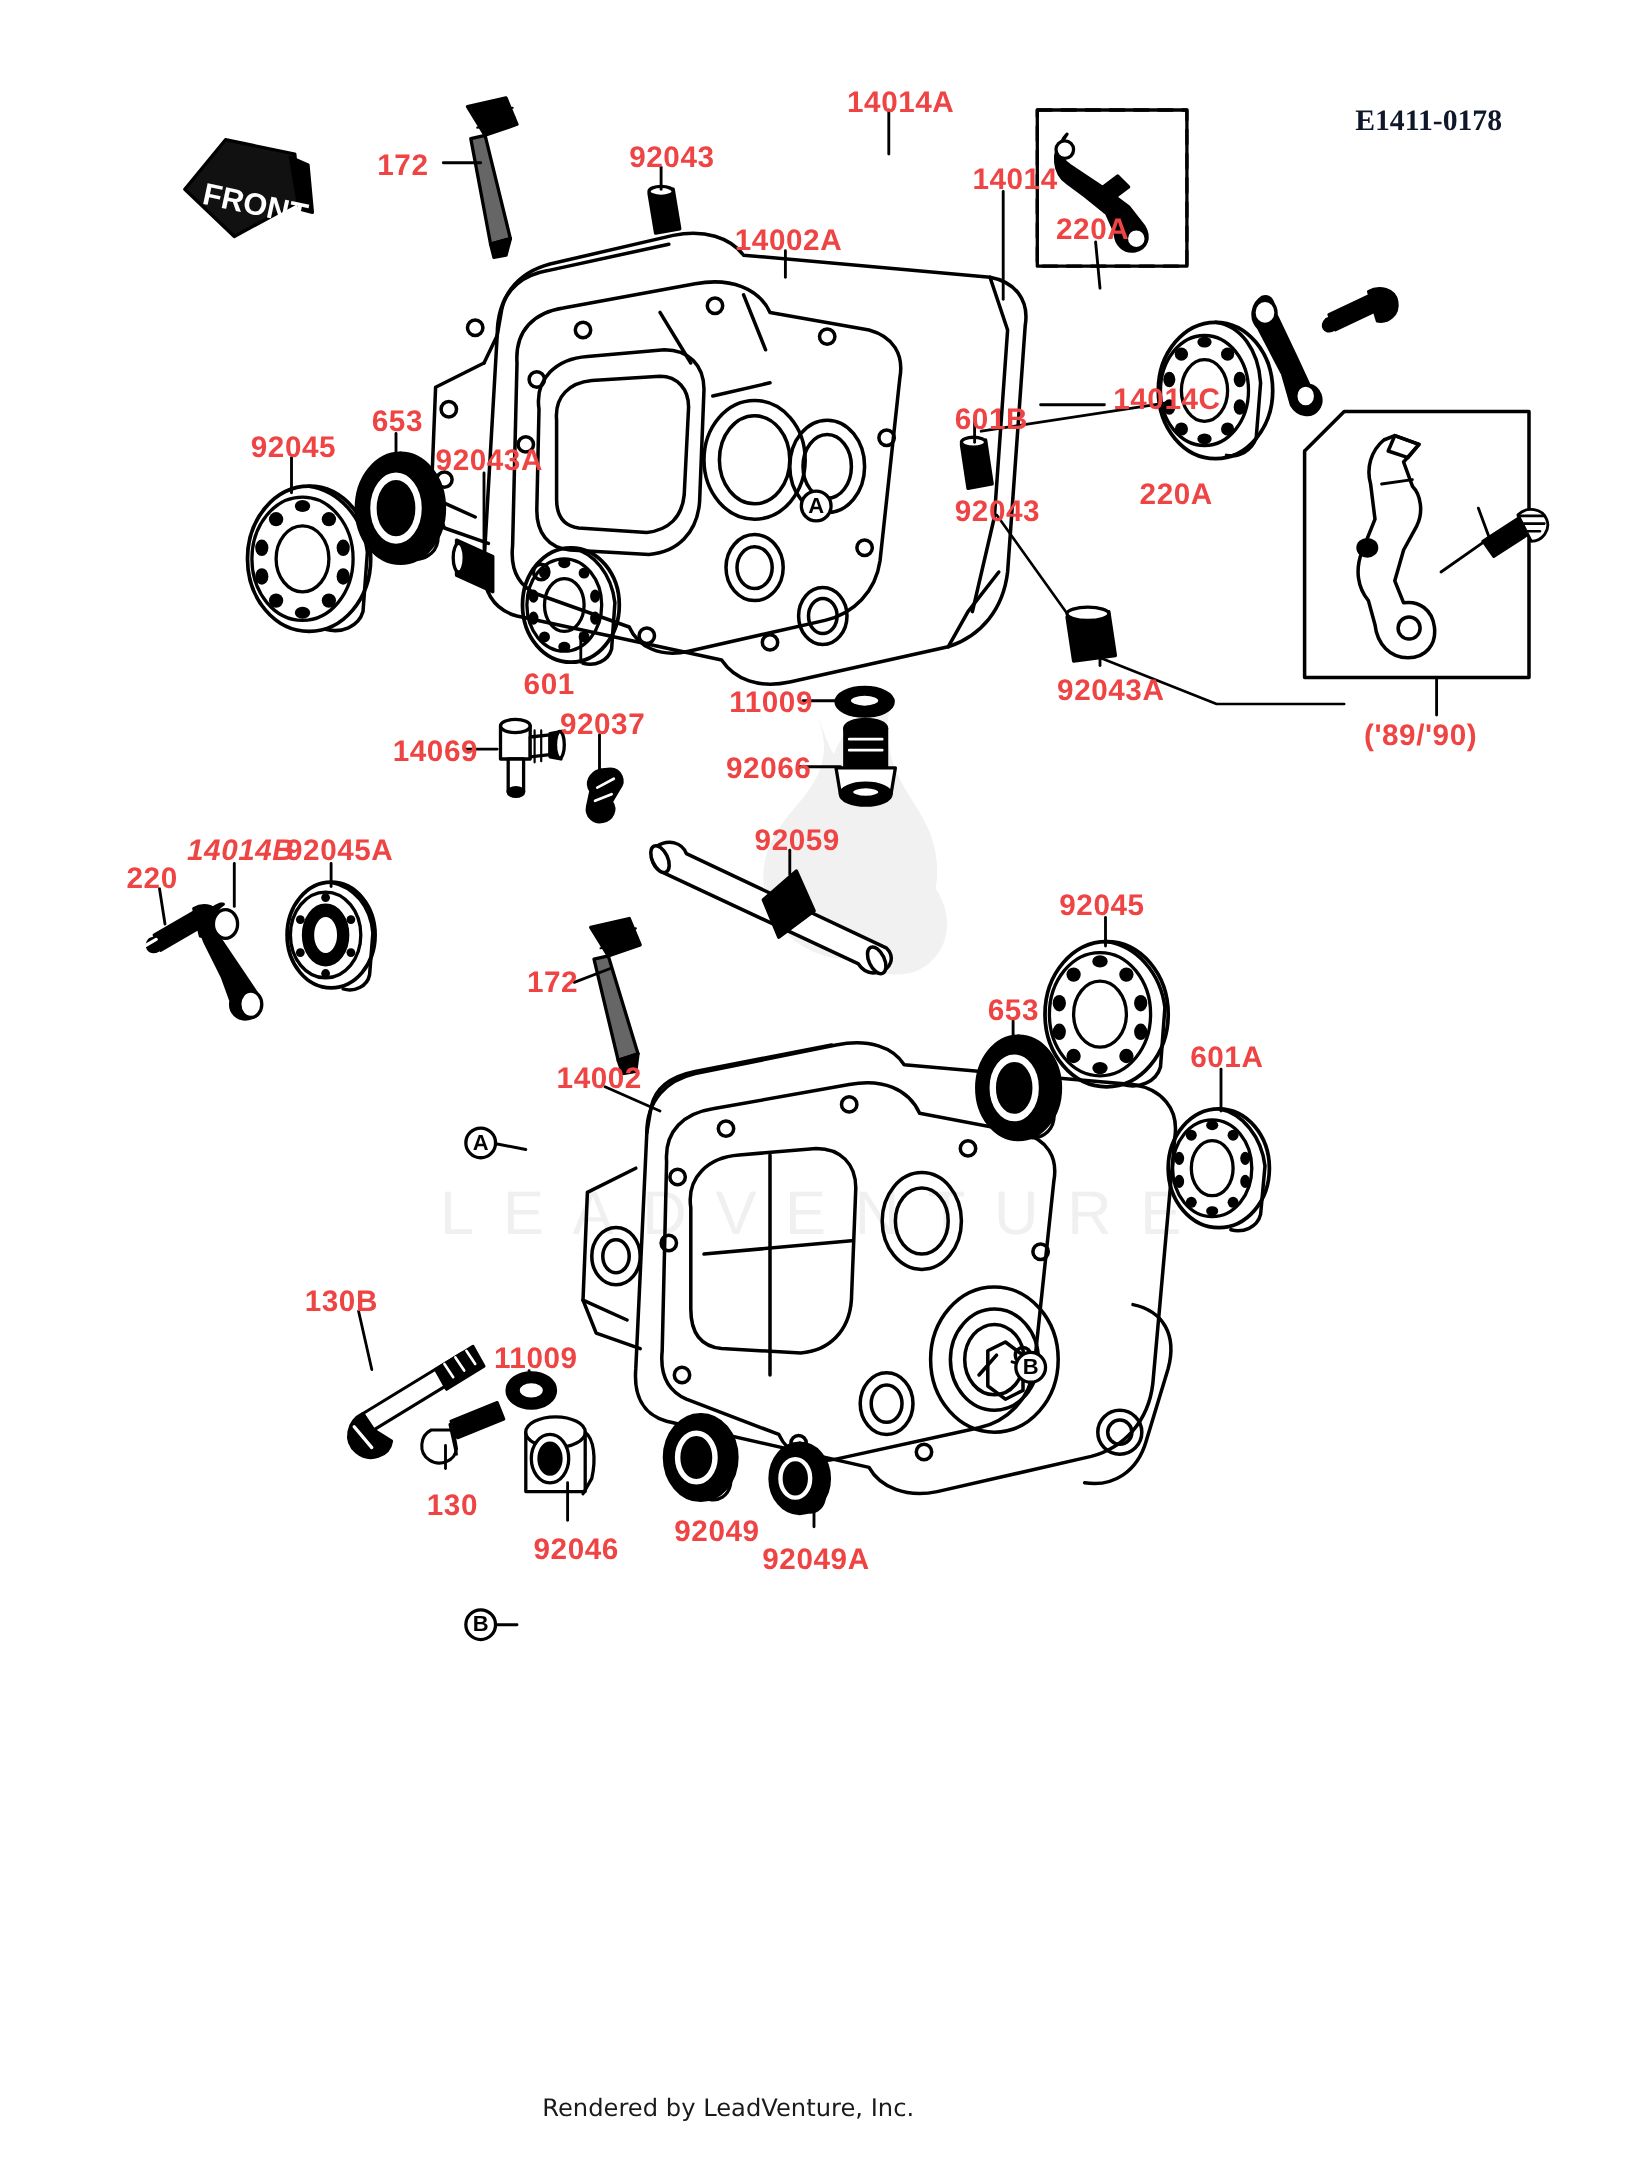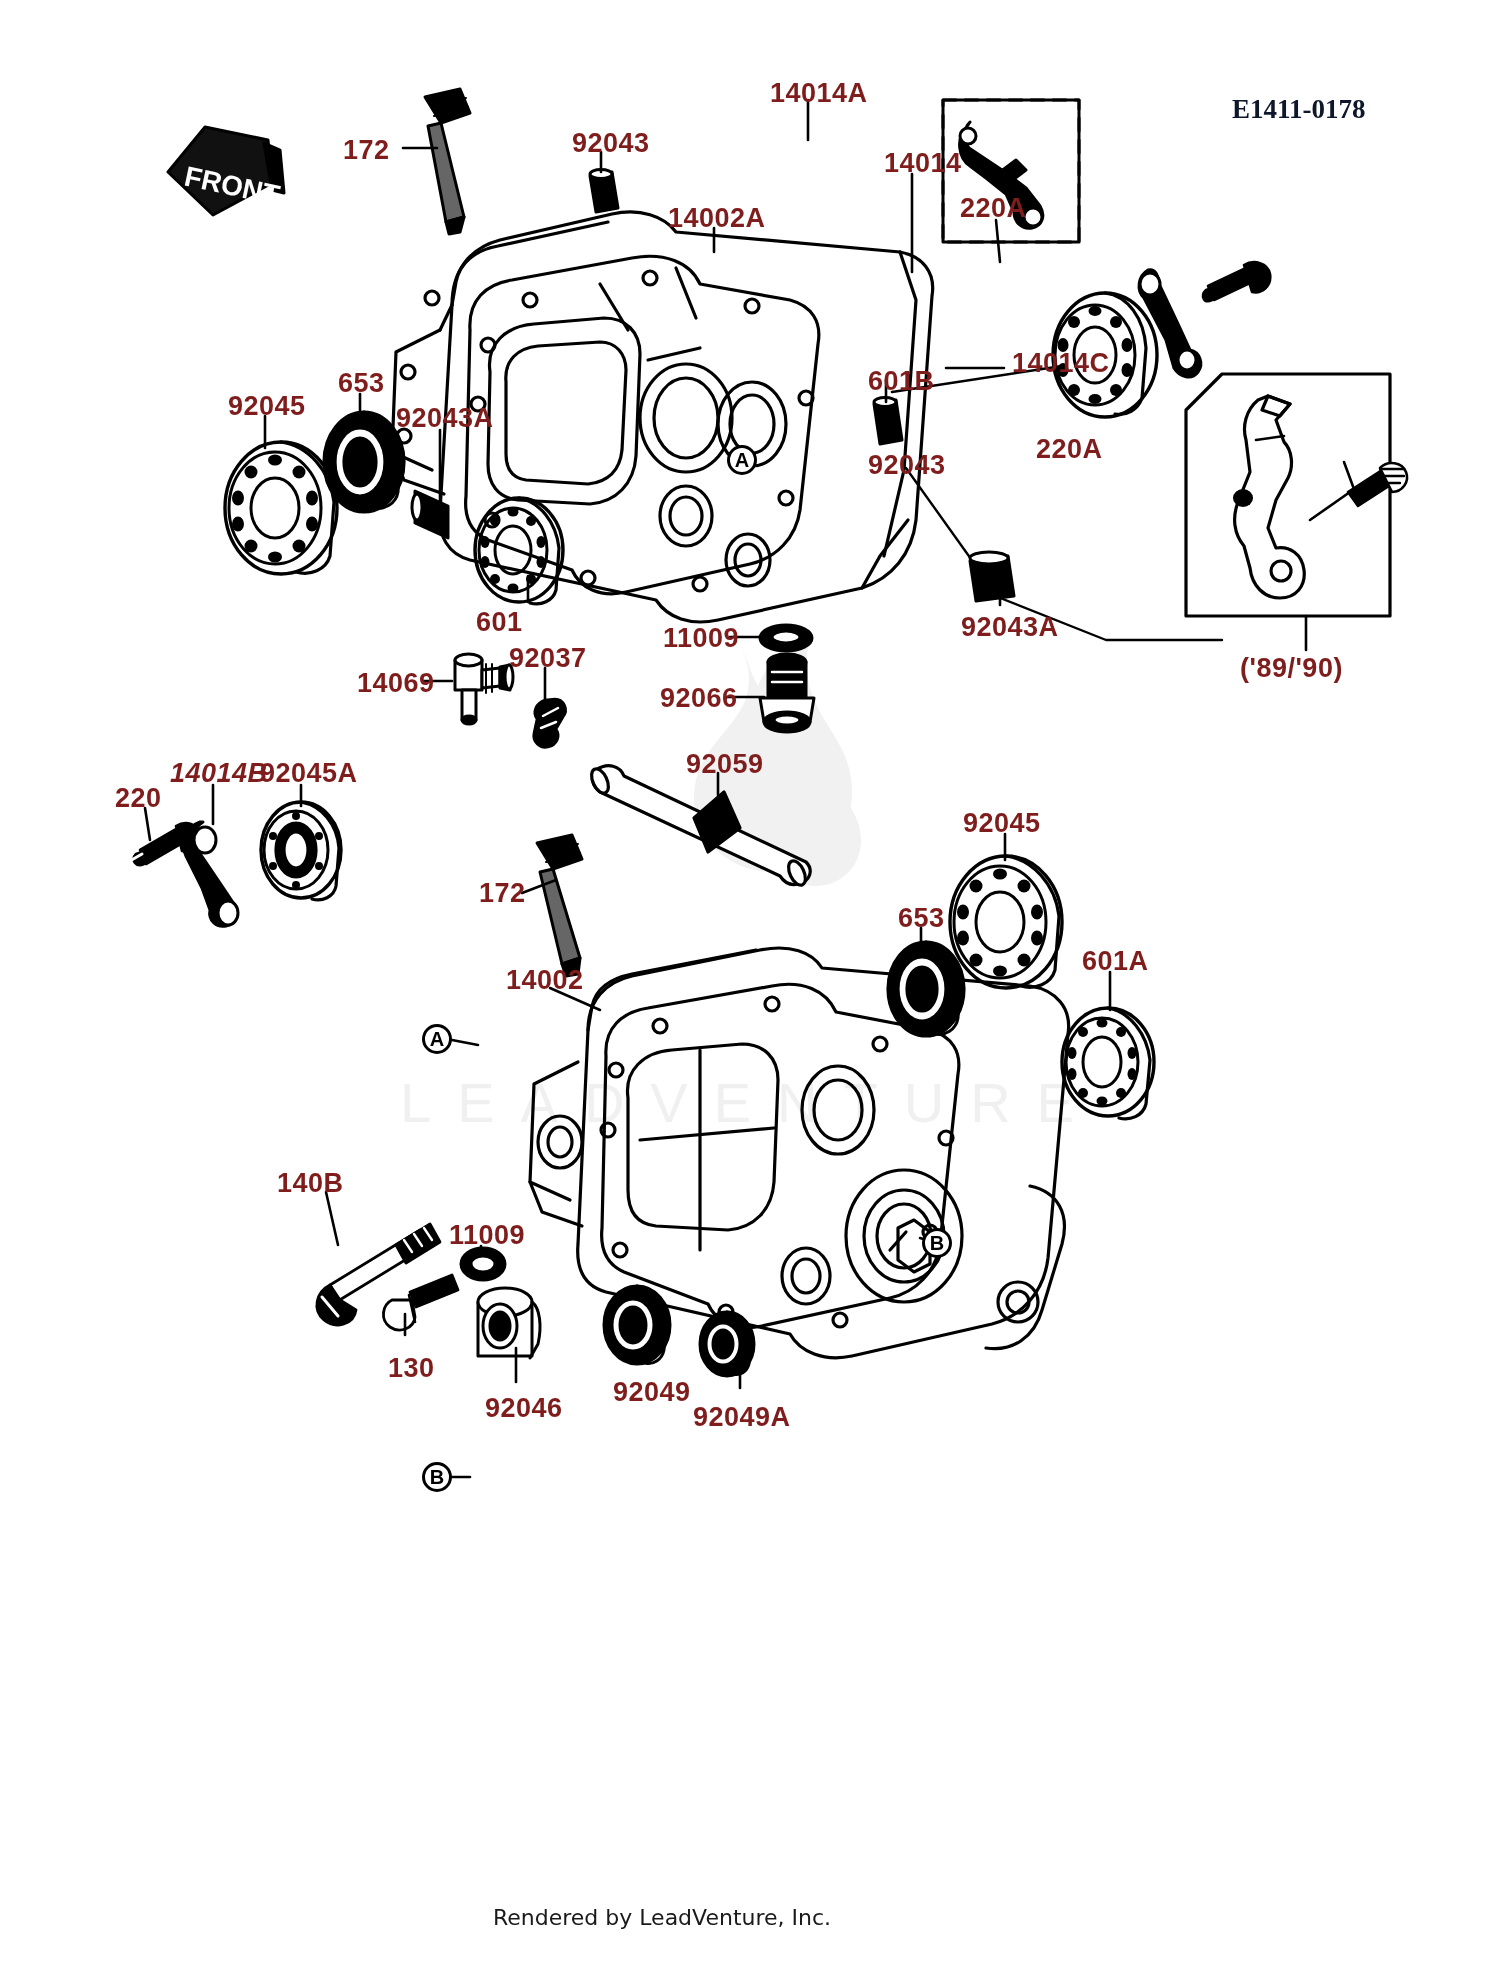--- a/index.html
+++ b/index.html
@@ -15,21 +15,21 @@
     color:#f0f0f0;user-select:none;white-space:nowrap;
   }
 
   
   .lbl{
     position:absolute;
     font-family:"Liberation Sans",sans-serif;
     font-weight:bold;
     font-size:27px;
     letter-spacing:.5px;
-    color:#7f1d1d;
+    color:#ef4444;
     white-space:nowrap;
     line-height:1;
   }
 
   .code{
     position:absolute;
     font-family:"Liberation Serif",serif;
     font-weight:bold;font-size:27px;color:#0f172a;white-space:nowrap;
     letter-spacing:0px;
   }
@@ -604,21 +604,21 @@
   <div class="lbl" style="left:509px;top:645px;">92037</div>
   <div class="lbl" style="left:686px;top:751px;">92059</div>
   <div class="lbl" style="left:115px;top:785px;">220</div>
   <div class="lbl" style="left:170px;top:760px;font-style:italic;">14014B</div>
   <div class="lbl" style="left:260px;top:760px;">92045A</div>
   <div class="lbl" style="left:479px;top:880px;">172</div>
   <div class="lbl" style="left:506px;top:967px;">14002</div>
   <div class="lbl" style="left:963px;top:810px;">92045</div>
   <div class="lbl" style="left:898px;top:905px;">653</div>
   <div class="lbl" style="left:1082px;top:948px;">601A</div>
-  <div class="lbl" style="left:277px;top:1170px;">140B</div>
+  <div class="lbl" style="left:277px;top:1170px;">130B</div>
   <div class="lbl" style="left:449px;top:1222px;">11009</div>
   <div class="lbl" style="left:388px;top:1355px;">130</div>
   <div class="lbl" style="left:485px;top:1395px;">92046</div>
   <div class="lbl" style="left:613px;top:1379px;">92049</div>
   <div class="lbl" style="left:693px;top:1404px;">92049A</div>
 
   <div class="lbl" style="left:1240px;top:655px;">('89/'90)</div>
 
   <div class="ref" style="left:727px;top:445px;">A</div>
   <div class="ref" style="left:422px;top:1024px;">A</div>

